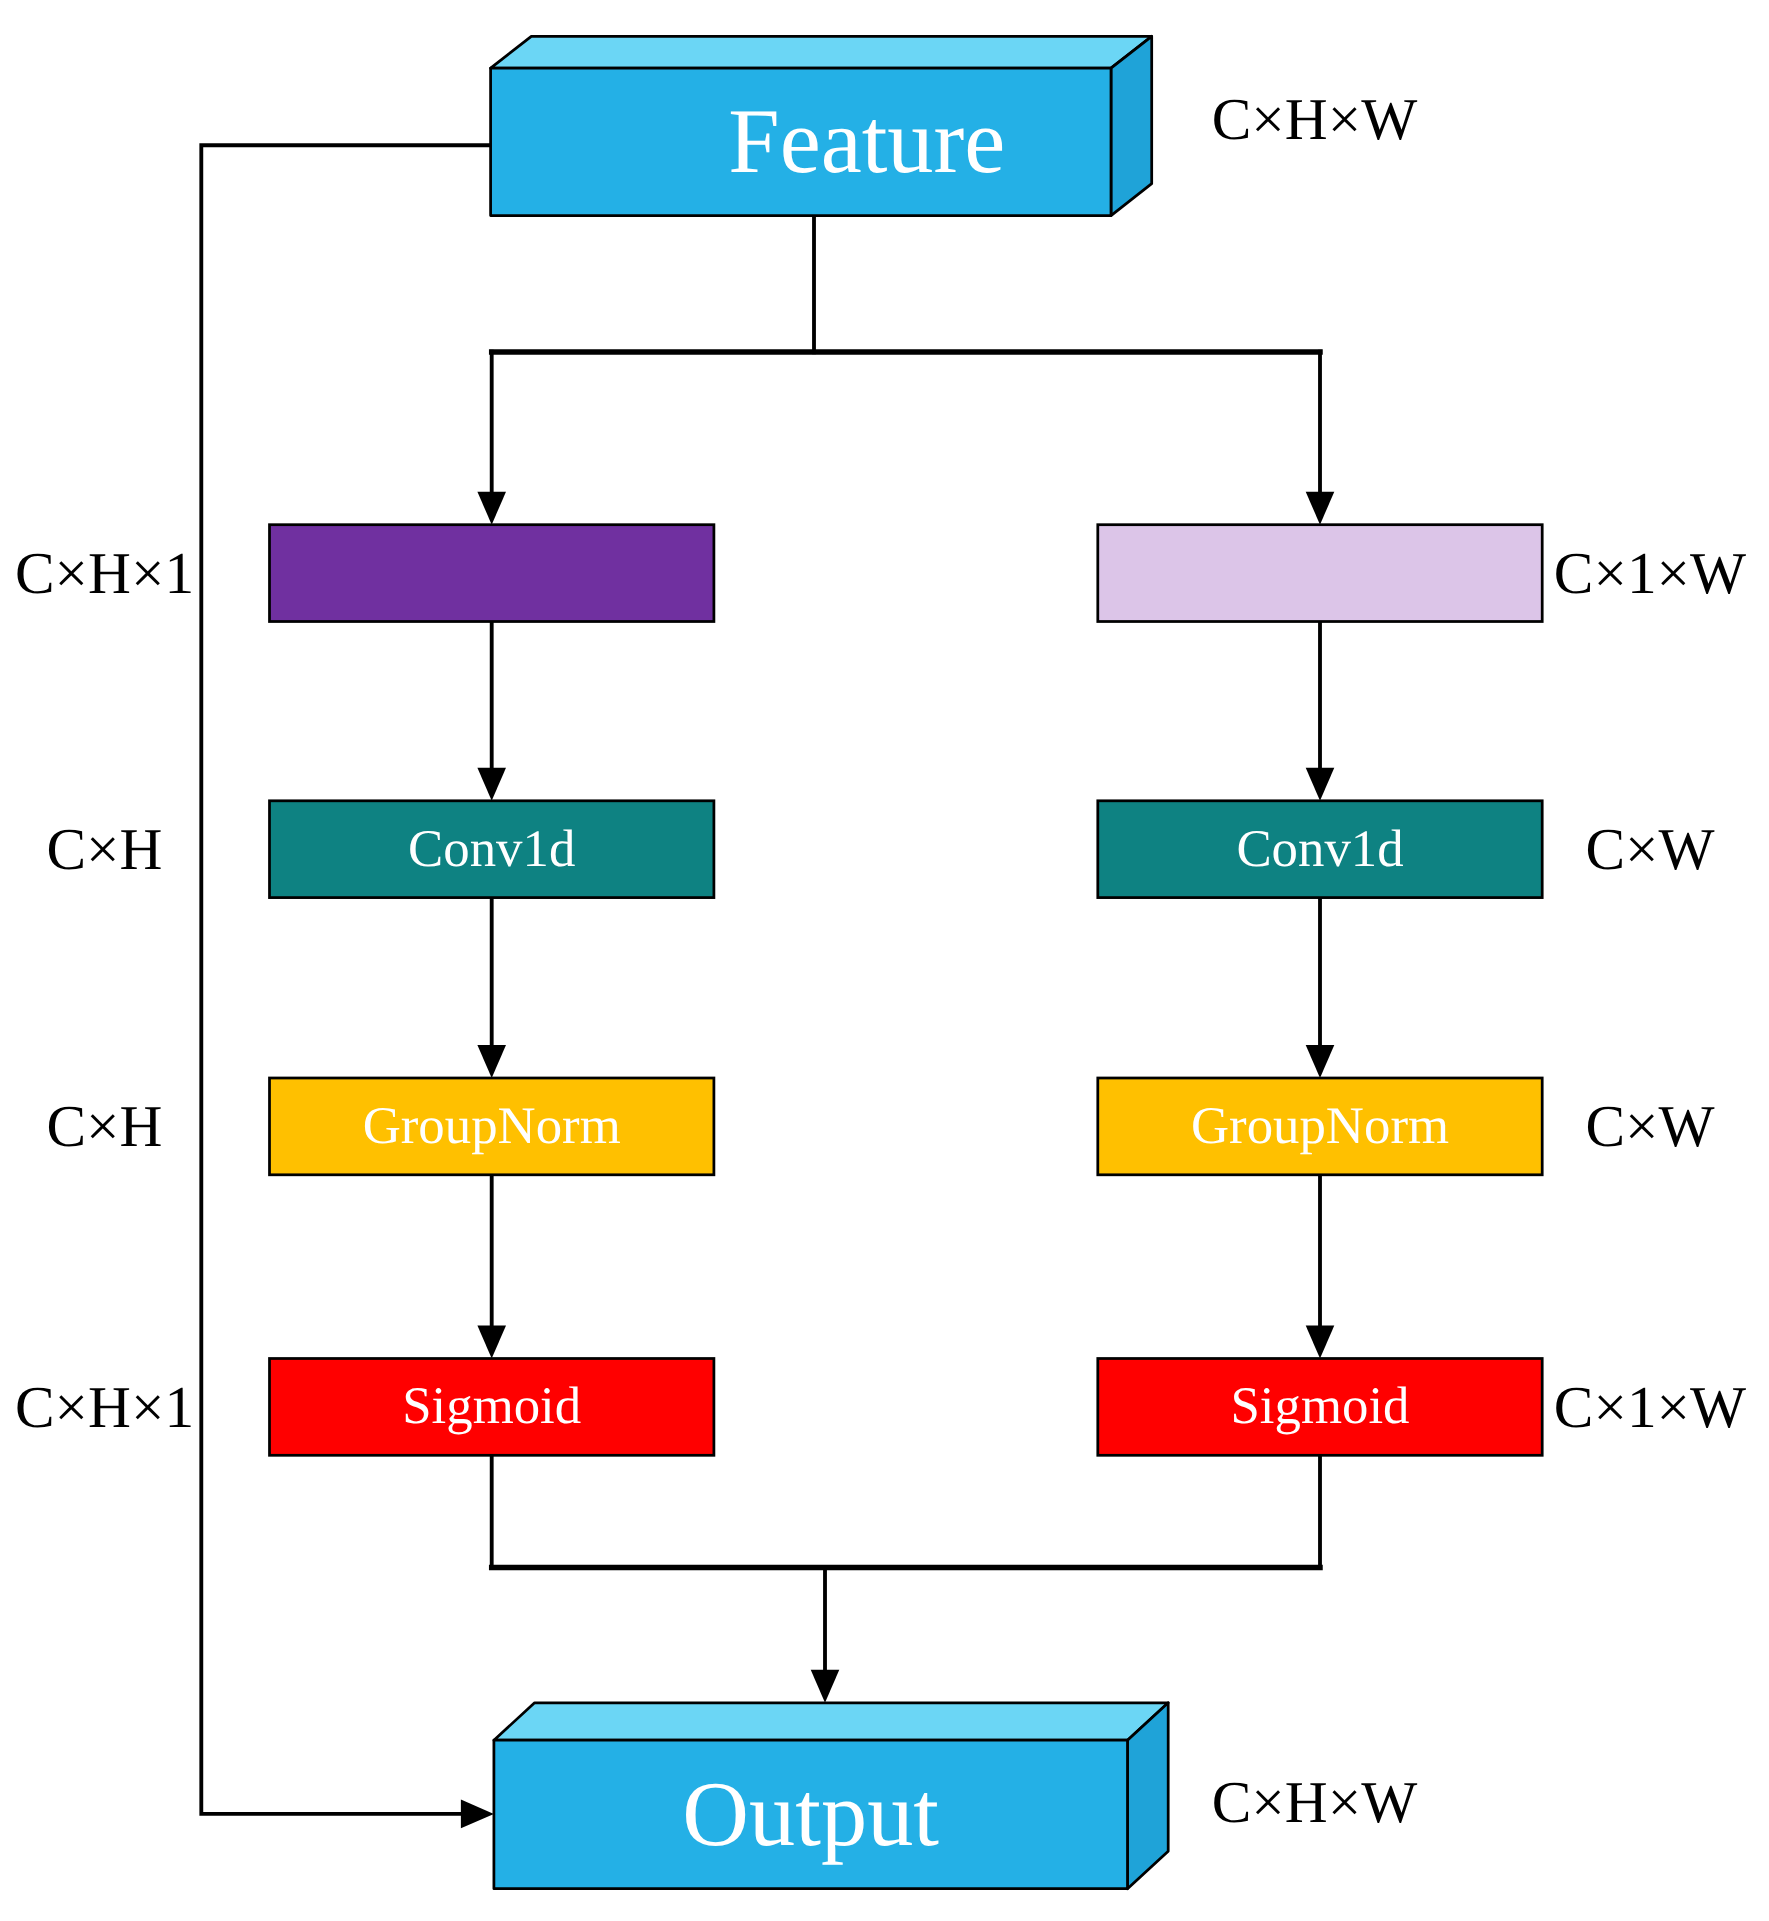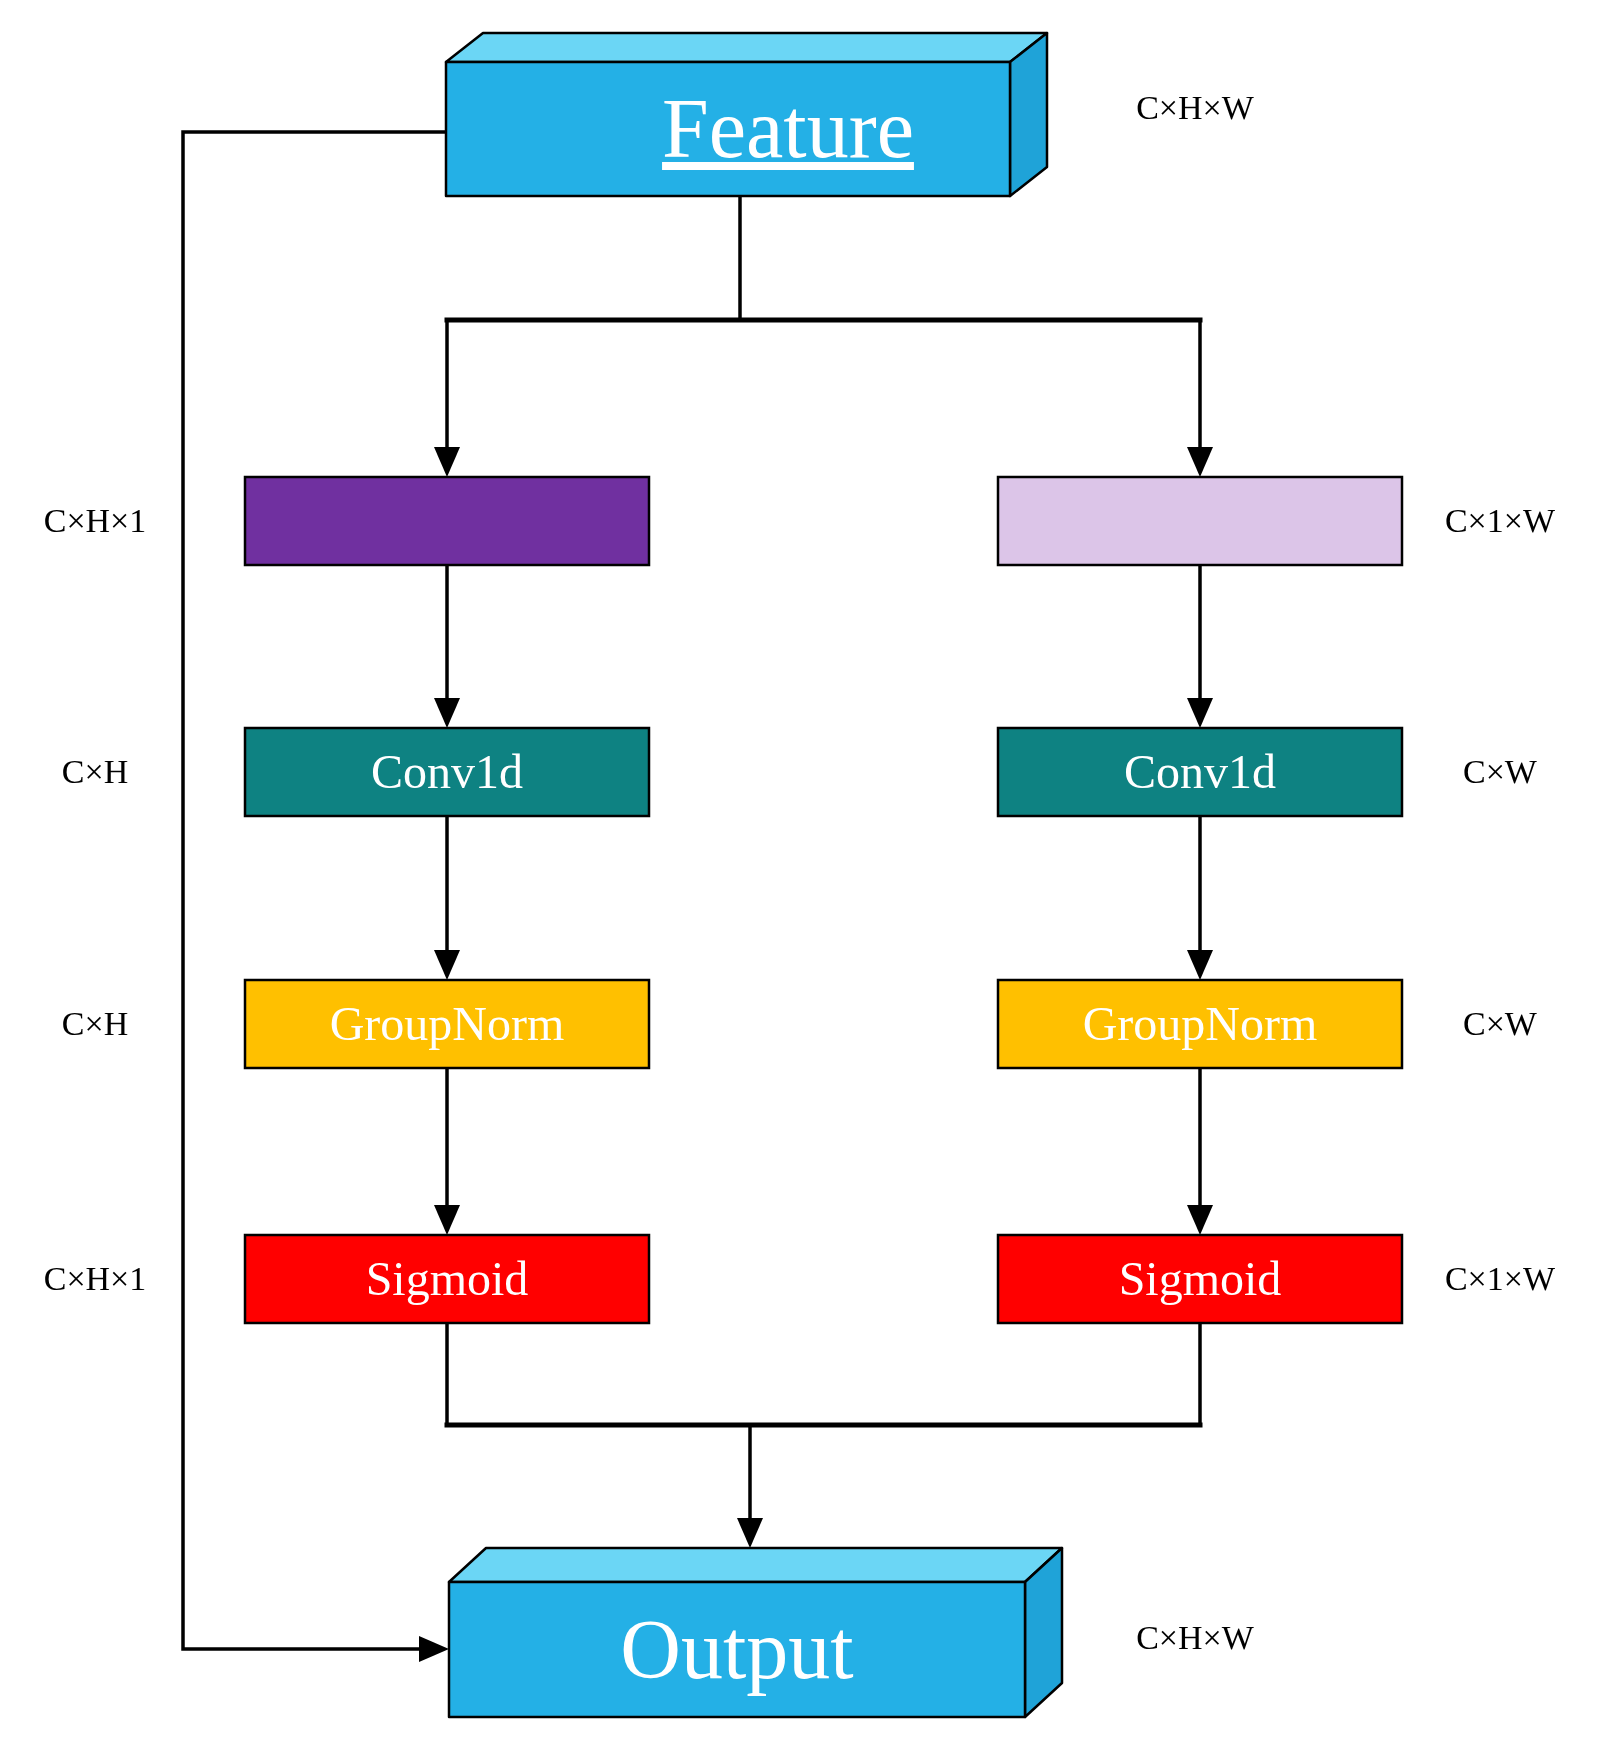--- a/index.html
+++ b/index.html
@@ -17,21 +17,21 @@
     display:flex;
     align-items:center;
     justify-content:center;
     text-align:center;
     pointer-events:none;
     line-height:1;
     white-space:nowrap;
   }
   .box-lbl{color:#ffffff;font-size:48px;}
   .big-lbl{color:#ffffff;font-size:84px;}
-  .dim-lbl{color:#000000;font-size:34px;}
+  .dim-lbl{color:#000000;font-size:54px;}
 </style>
 </head>
 <body>
 
 <div class="canvas">
 
   <svg width="1608" height="1746" viewBox="0 0 1608 1746">
 
     <g stroke="#000000" stroke-width="3.5" fill="none">
 
@@ -90,21 +90,21 @@
       <rect x="245" y="728" width="404" height="88" fill="#0E8282"></rect>
       <rect x="245" y="980" width="404" height="88" fill="#FFC000"></rect>
       <rect x="245" y="1235" width="404" height="88" fill="#FF0000"></rect>
       <rect x="998" y="477" width="404" height="88" fill="#DCC5E8"></rect>
       <rect x="998" y="728" width="404" height="88" fill="#0E8282"></rect>
       <rect x="998" y="980" width="404" height="88" fill="#FFC000"></rect>
       <rect x="998" y="1235" width="404" height="88" fill="#FF0000"></rect>
     </g>
   </svg>
 
-  <div class="lbl big-lbl" style="left:446px;top:62px;width:684px;height:134px;text-decoration:underline;">Feature</div>
+  <div class="lbl big-lbl" style="left:446px;top:62px;width:684px;height:134px;">Feature</div>
   <div class="lbl big-lbl" style="left:449px;top:1582px;width:576px;height:135px;">Output</div>
 
   <div class="lbl box-lbl" style="left:245px;top:728px;width:404px;height:88px;">Conv1d</div>
   <div class="lbl box-lbl" style="left:245px;top:980px;width:404px;height:88px;">GroupNorm</div>
   <div class="lbl box-lbl" style="left:245px;top:1235px;width:404px;height:88px;">Sigmoid</div>
 
   <div class="lbl box-lbl" style="left:998px;top:728px;width:404px;height:88px;">Conv1d</div>
   <div class="lbl box-lbl" style="left:998px;top:980px;width:404px;height:88px;">GroupNorm</div>
   <div class="lbl box-lbl" style="left:998px;top:1235px;width:404px;height:88px;">Sigmoid</div>
 

